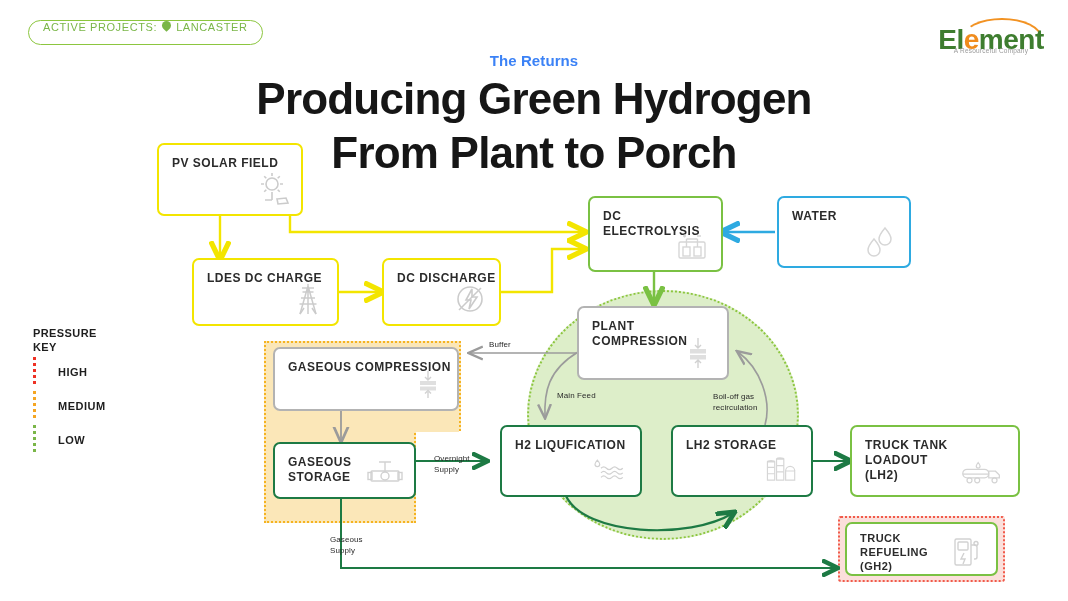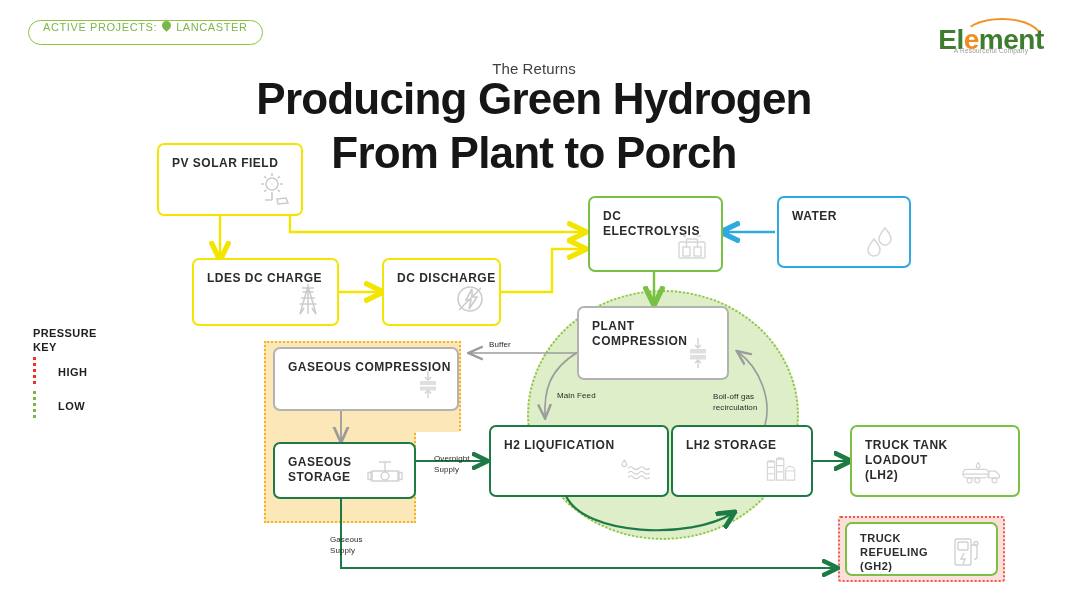--- a/index.html
+++ b/index.html
@@ -7,22 +7,22 @@
        font-family:"Liberation Sans","DejaVu Sans",sans-serif;}
   #stage{position:absolute;left:0;top:0;width:1068px;height:601px;}
 
   
   .pill{position:absolute;left:28px;top:20px;height:23px;padding:0 14px;
         border:1.6px solid #8cc63f;border-radius:13px;display:flex;align-items:flex-start;
         gap:5px;color:#7ab648;font-size:11px;font-weight:normal;letter-spacing:.6px;}
   .pill .pin{width:9px;height:9px;border-radius:50% 50% 50% 0;
         transform:rotate(-45deg);background:#7ab648;display:inline-block;}
 
-  .sup{position:absolute;left:0;right:0;top:60px;text-align:center;
-       font-size:15px;font-weight:normal;color:#404040;letter-spacing:.1px;}
+  .sup{position:absolute;left:0;right:0;top:52px;text-align:center;
+       font-size:15px;font-weight:bold;color:#3b82f6;letter-spacing:.1px;}
   .title{position:absolute;left:0;right:0;top:72px;text-align:center;
        font-size:44px;font-weight:bold;color:#161616;line-height:1.22;
        letter-spacing:-.8px;}
 
   .logo{position:absolute;right:18px;top:14px;width:118px;height:44px;}
   .logo .word{position:absolute;left:0;top:10px;width:118px;text-align:center;
        font-size:28px;font-weight:bold;letter-spacing:-.5px;color:#3e7d2f;}
   .logo .word i{font-style:normal;color:#f08c1e;}
   .logo .tag{position:absolute;left:0;top:33px;width:118px;text-align:center;
        font-size:6.5px;color:#9a9a9a;letter-spacing:.2px;}
@@ -96,20 +96,24 @@
   <div class="keywrap">
     <div class="keytitle">
       <div>PRESSURE</div>
       <div>KEY</div>
     </div>
     <div class="keyrow">
       <span class="keybar high"></span>
       <span class="keylbl">HIGH</span>
     </div>
     <div class="keyrow">
+      <span class="keybar med"></span>
+      <span class="keylbl">MEDIUM</span>
+    </div>
+    <div class="keyrow">
       <span class="keybar low"></span>
       <span class="keylbl">LOW</span>
     </div>
   </div>
 
   <div class="zone-green"></div>
   <div class="zone-orange-top"></div>
   <div class="zone-orange-bot"></div>
   <div class="zone-orange-patch"></div>
   <div class="zone-orange-edge"></div>
@@ -258,21 +262,21 @@
       <svg viewBox="0 0 40 38" fill="none" stroke="#cfcfcf" stroke-width="1.4">
         <rect x="6" y="18" width="28" height="10" rx="1"></rect>
         <circle cx="20" cy="23" r="4"></circle>
         <path d="M20 19V9M14 9h12"></path>
         <rect x="3" y="19.5" width="4" height="7"></rect>
           <rect x="33" y="19.5" width="4" height="7"></rect>
       </svg>
     </div>
   </div>
 
-  <div class="node b-dgreen" style="left:489px;top:425px;width:180px;height:72px;">
+  <div class="node b-dgreen" style="left:500px;top:425px;width:142px;height:72px;">
     <div class="lbl">H2 LIQUFICATION</div>
     <div class="ico">
       <svg viewBox="0 0 44 38" fill="none" stroke="#cfcfcf" stroke-width="1.3">
         <path d="M7 10c0 0 2.6 3 2.6 4.6A2.6 2.6 0 0 1 4.4 14.6C4.4 13 7 10 7 10z"></path>
         <path d="M11 19q3-3 6 0t6 0t6 0t6 0M11 24q3-3 6 0t6 0t6 0t6 0M11 29q3-3 6 0t6 0t6 0t6 0"></path>
       </svg>
     </div>
   </div>
 
   <div class="node b-dgreen" style="left:671px;top:425px;width:142px;height:72px;">

